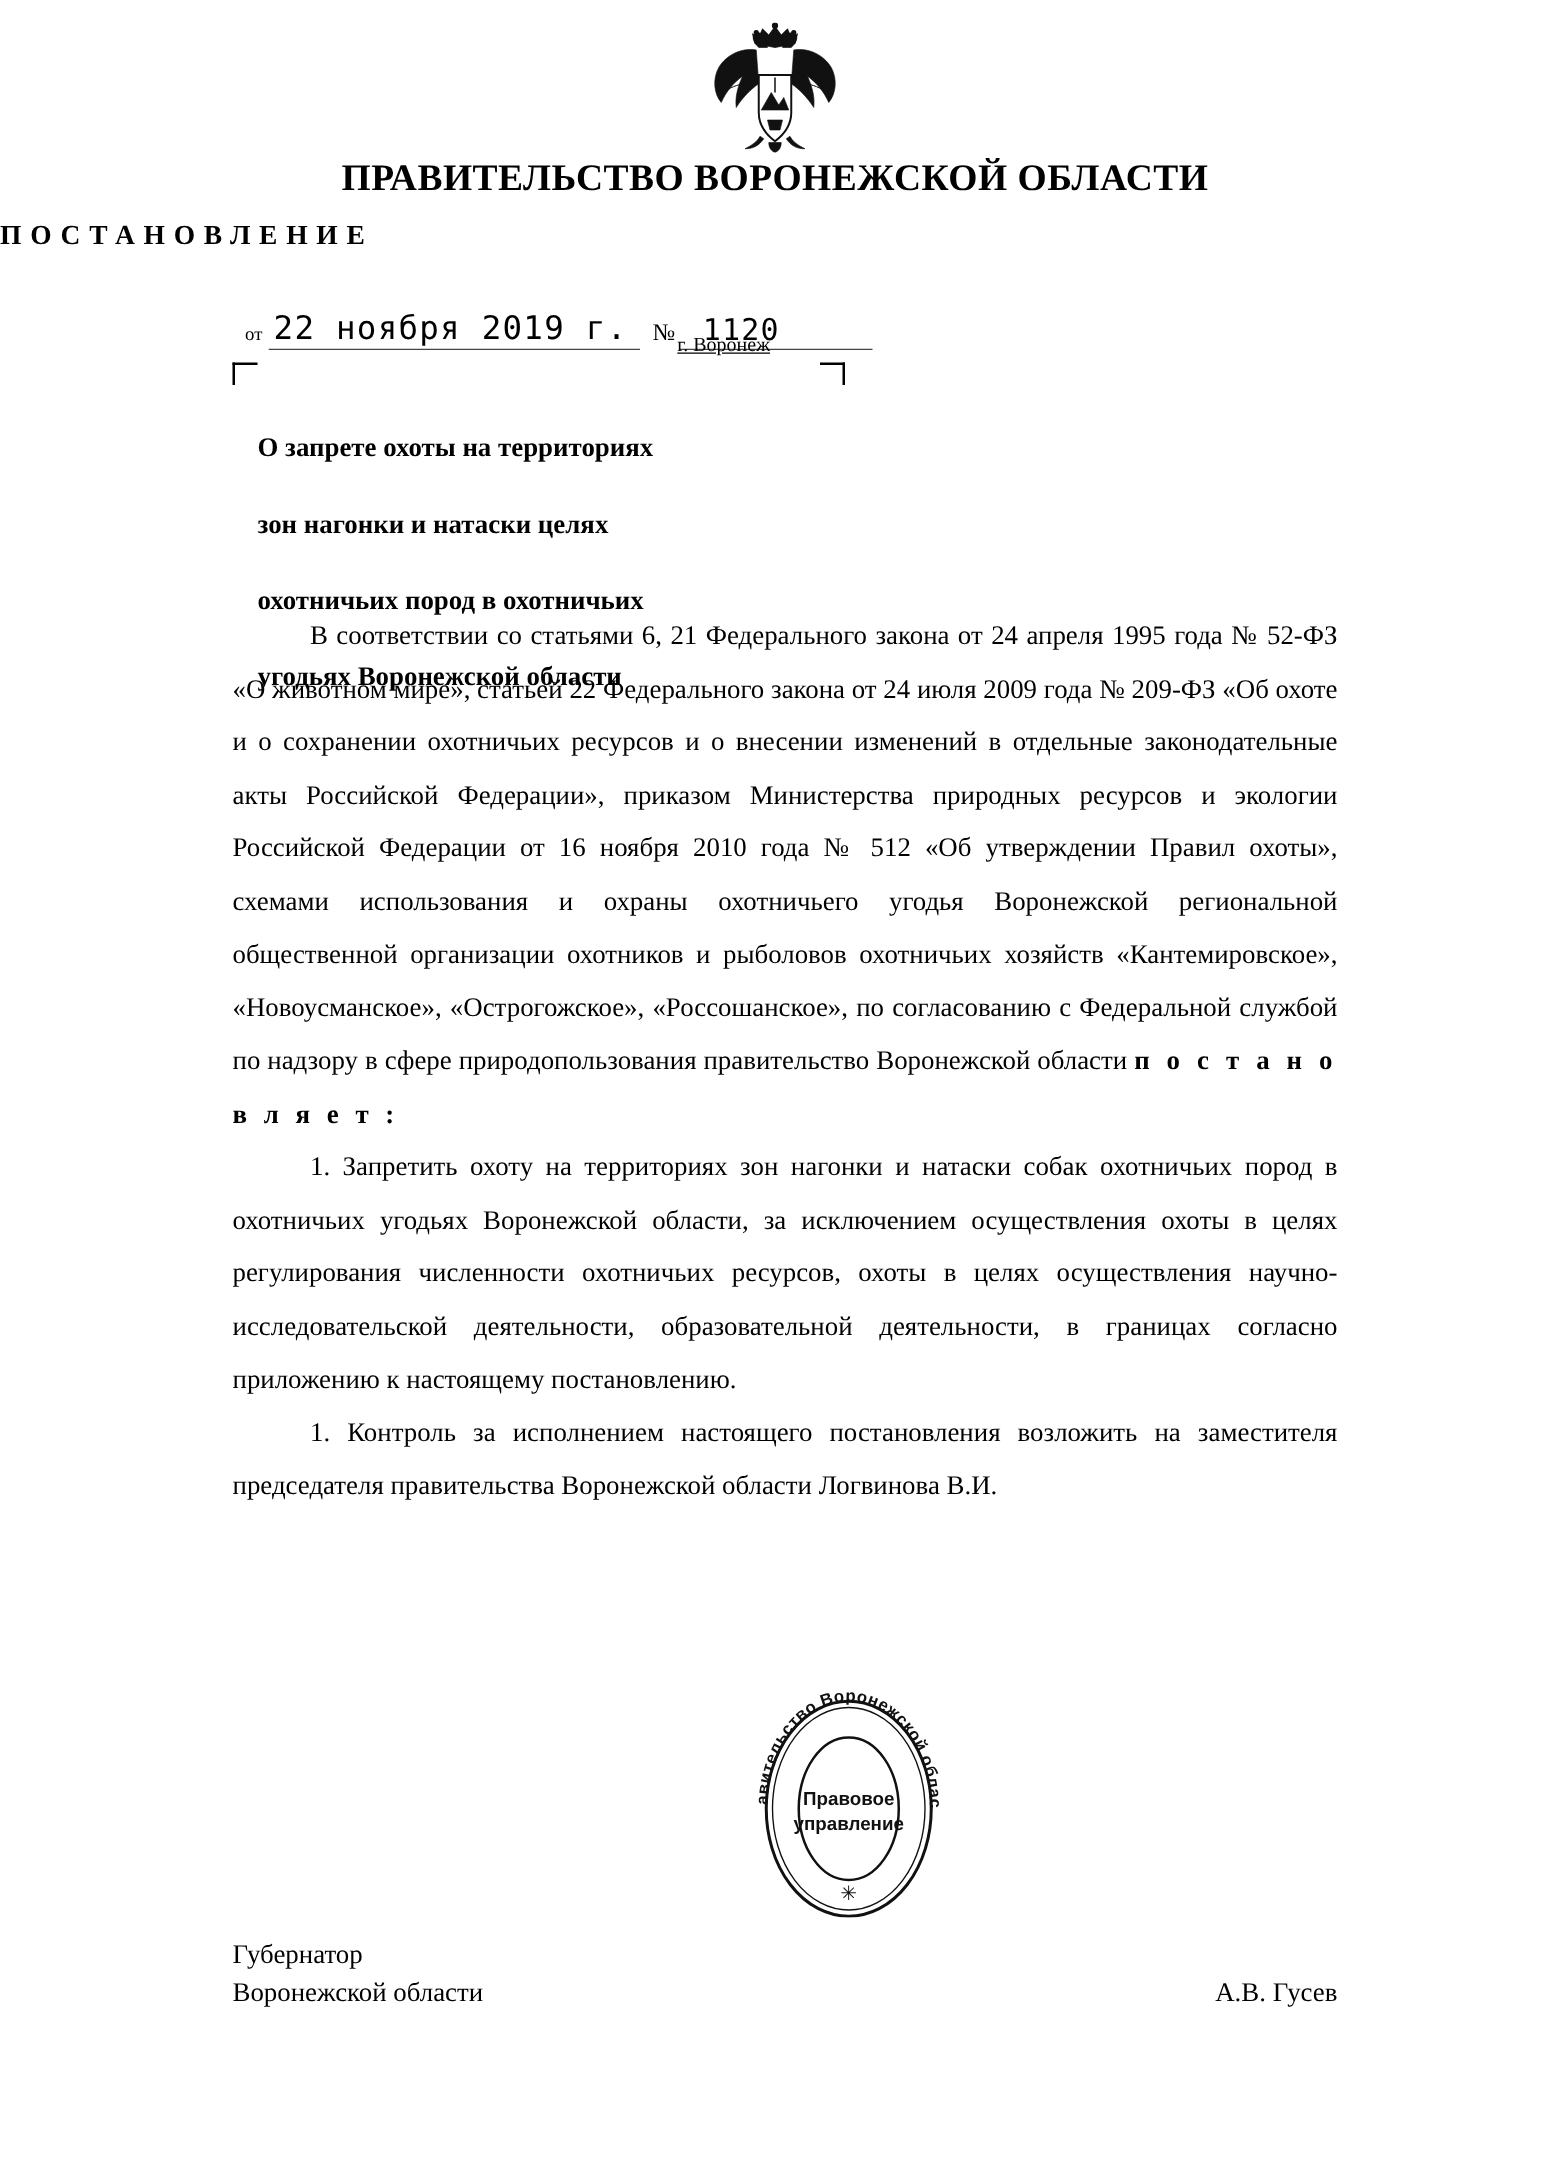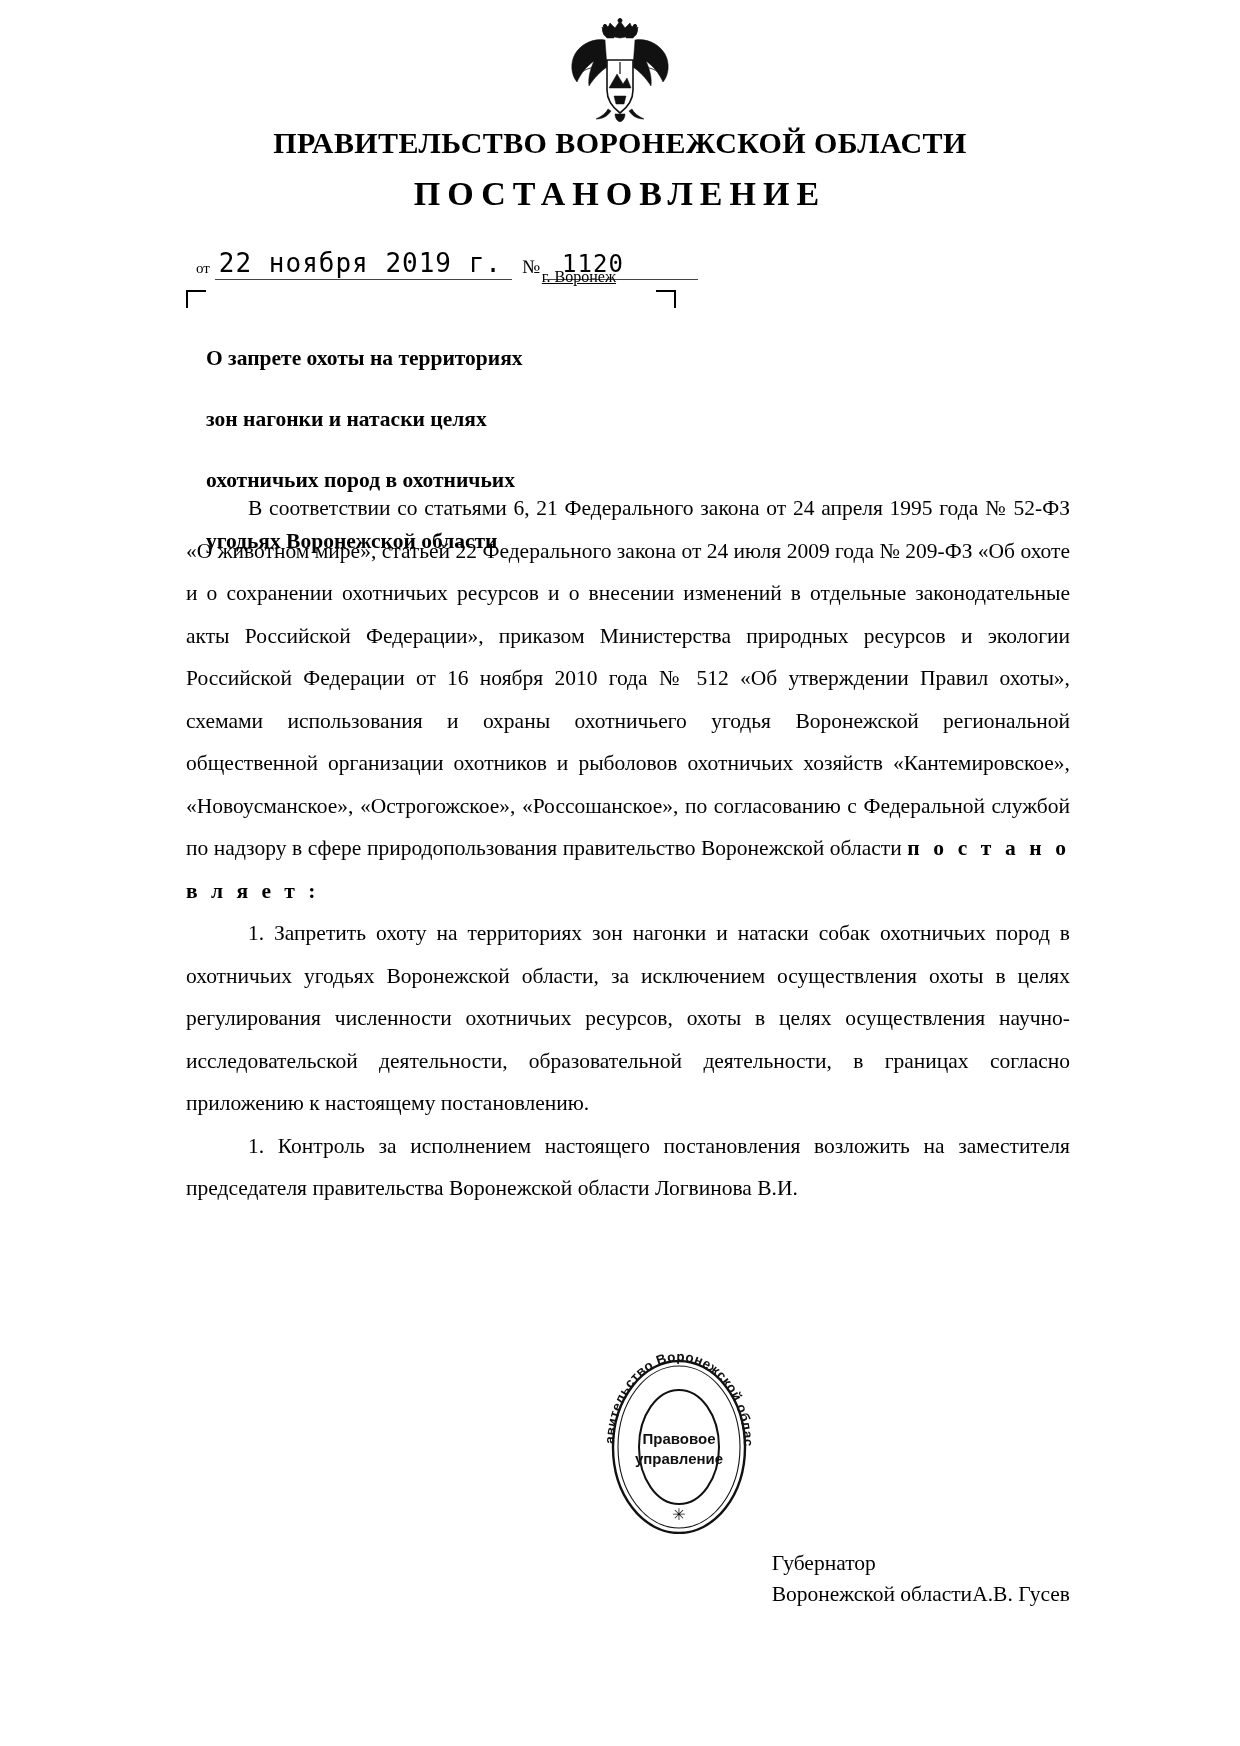--- a/index.html
+++ b/index.html
@@ -24,23 +24,23 @@
   .org-title{
     position:absolute;left:0;right:0;top:126px;
     text-align:center;
     font-weight:bold;
     font-size:30px;
     letter-spacing:0.4px;
     font-variant:small-caps;
   }
   .doc-type{
     position:absolute;left:0;right:0;top:175px;
-    text-align:center;
+    text-align:left;
     font-weight:bold;
-    font-size:34px;
+    font-size:22px;
     letter-spacing:7px;
     font-variant:small-caps;
   }
 
   
   .datebar{
     position:absolute;left:196px;top:228px;width:700px;
     display:flex;align-items:flex-end;
     font-family:"DejaVu Sans Mono","Liberation Mono",monospace;
   }
@@ -102,21 +102,21 @@
     text-align:justify;
     text-justify:inter-word;
   }
   .body p{margin:0 0 0 0;text-indent:62px;}
   .body p.clause{margin-top:0;}
   .spaced-bold{font-weight:bold;letter-spacing:4px;}
 
   
   .sig{
     position:absolute;left:186px;top:1548px;width:884px;
-    display:flex;justify-content:flex-end;align-items:flex-start;
+    display:flex;justify-content:space-between;align-items:flex-start;
     font-size:21.5px;line-height:31px;
   }
   .sig-post div{white-space:nowrap;}
   .sig-name{padding-top:31px;white-space:nowrap;}
 
   
   .stamp{
     position:absolute;left:594px;top:1352px;
     width:170px;height:182px;
   }

